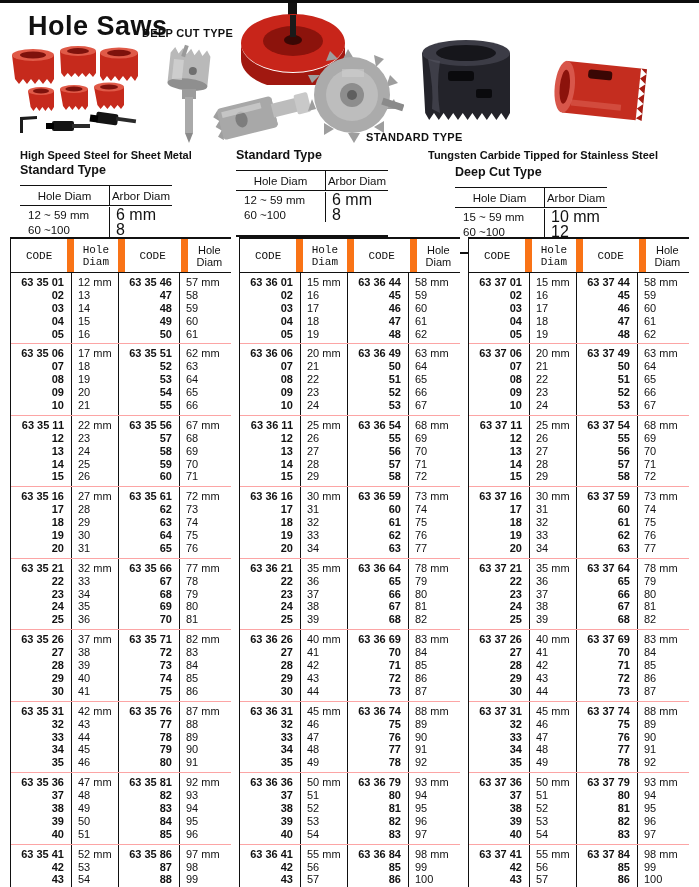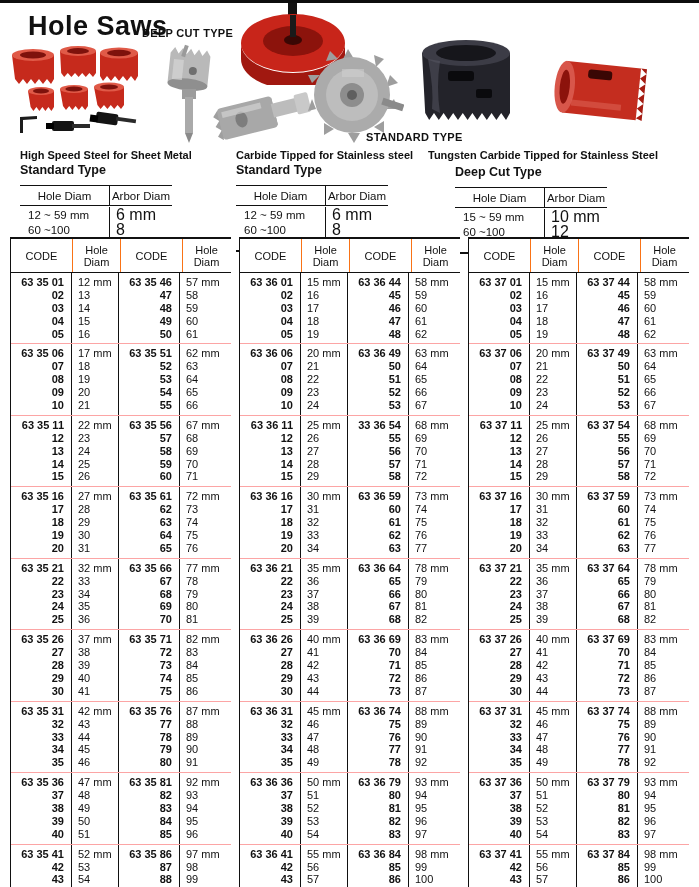--- a/index.html
+++ b/index.html
@@ -34,21 +34,21 @@
   .spec-c2{width:62px;border-left:1px solid #111;height:100%;display:flex;align-items:center;}
   .spec-row .spec-c1{padding-left:8px;box-sizing:border-box;font-size:11.5px;}
   .spec-row .spec-c2{padding-left:6px;box-sizing:border-box;font-size:16px;}
   .spec-body{padding:1px 0 13px 0;}
 
   
   .catalog{position:absolute;top:237px;left:10px;display:flex;gap:8px;align-items:flex-start;}
   .ctable{width:220px;border-top:2px solid #111;border-bottom:2px solid #111;border-left:1px solid #111;background:#fff;}
   .chdr{display:flex;border-bottom:1.5px solid #111;height:33px;}
   .chdr > div{display:flex;align-items:center;justify-content:center;text-align:center;font-size:11px;line-height:12px;}
-  .chdr > div:not(:last-child){border-right:1px solid #f97316;}
+  .chdr > div:not(:last-child){border-right:7px solid #f97316;font-family:Liberation Mono, monospace;}
   .w-code{width:61px;}
   .w-diam{width:47px;}
   .cblock{display:flex;}
   .cblock + .cblock{border-top:1px solid #fca5a5;}
   .ccol{padding:3px 0;box-sizing:border-box;}
   .ccol:not(:last-child){border-right:1px solid #111;}
   .cline{height:12.9px;line-height:12.9px;font-size:11px;white-space:nowrap;}
   .ccol.code .cline{font-weight:bold;text-align:right;padding-right:7px;}
   .ccol.diam .cline{padding-left:6px;}
 </style>
@@ -191,21 +191,20 @@
       </div>
       <div class="spec-row">
         <div class="spec-c1">60 ~100</div>
         <div class="spec-c2">8</div>
       </div>
     </div>
   </div>
 </div>
 
 <div class="section sec-2">
-  <div class="sec-h1">Carbide Tipped for Stainless steel</div>
   <div class="sec-h2">Standard Type</div>
   <div class="spec">
     <div class="spec-hdr">
       <div class="spec-c1">Hole Diam</div>
       <div class="spec-c2" style="justify-content:center">Arbor Diam</div>
     </div>
     <div class="spec-body">
       <div class="spec-row">
         <div class="spec-c1">12 ~ 59 mm</div>
         <div class="spec-c2">6 mm</div>
@@ -590,21 +589,21 @@
           <div class="cline">15</div>
         </div>
         <div class="ccol diam w-diam">
           <div class="cline">25 mm</div>
           <div class="cline">26</div>
           <div class="cline">27</div>
           <div class="cline">28</div>
           <div class="cline">29</div>
         </div>
         <div class="ccol code w-code">
-          <div class="cline">33 36 54</div>
+          <div class="cline">63 36 54</div>
           <div class="cline">55</div>
           <div class="cline">56</div>
           <div class="cline">57</div>
           <div class="cline">58</div>
         </div>
         <div class="ccol diam w-diam">
           <div class="cline">68 mm</div>
           <div class="cline">69</div>
           <div class="cline">70</div>
           <div class="cline">71</div>

